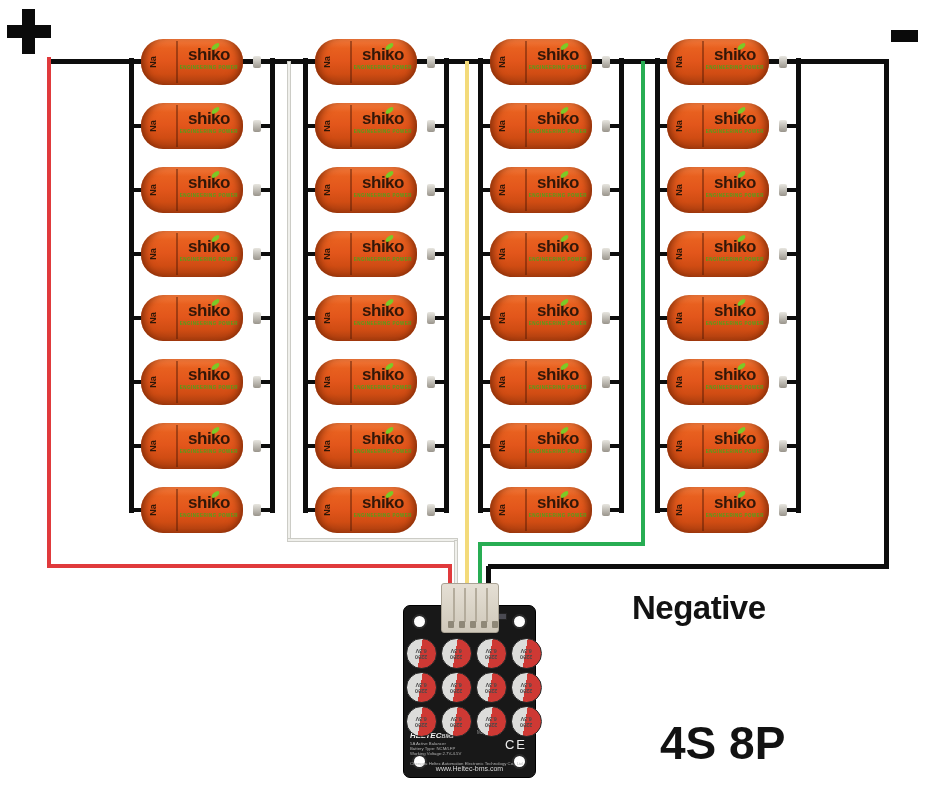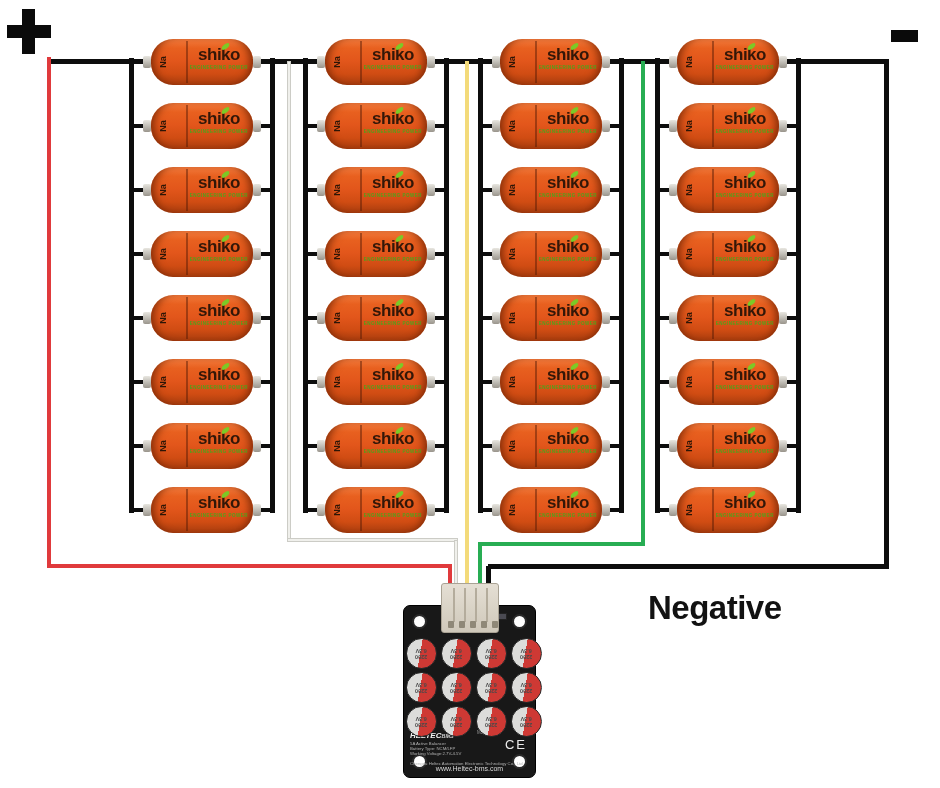--- a/index.html
+++ b/index.html
@@ -37,36 +37,36 @@
   
   .group{position:absolute;top:58px;width:146px;height:455px;}
   .rail{position:absolute;top:0;width:5px;height:100%;background:#0d0d0d;}
   .rail-l{left:0;} .rail-r{right:0;}
   .cell-row{position:absolute;left:0;width:146px;height:46px;}
   .stub{position:absolute;top:21px;width:10px;height:4px;background:#0d0d0d;}
   .stub-l{left:4px;} .stub-r{right:4px;}
   .nub{position:absolute;top:17px;width:8px;height:12px;border-radius:2px;
        background:linear-gradient(180deg,#e8e6e0,#9a958c);}
   .nub-l{left:14px;} .nub-r{right:14px;}
-  .battery{position:absolute;left:22px;top:0;width:102px;height:46px;border-radius:22px;
+  .battery{position:absolute;left:12px;top:0;width:102px;height:46px;border-radius:22px;
     background:linear-gradient(180deg,#f17a3c 0%,#e8601f 20%,var(--battery-orange,#e2561b) 48%,#d04c13 76%,#a63c0e 100%);
     box-shadow:inset 9px 0 9px -6px rgba(110,35,4,.85), inset -9px 0 9px -6px rgba(110,35,4,.85);}
   .seam{position:absolute;left:35px;top:2px;width:1.5px;height:42px;background:rgba(80,25,4,.45);}
   .na-mark{position:absolute;left:6px;top:50%;transform:translateY(-50%) rotate(-90deg);
     font-size:9px;font-weight:700;color:#2c1506;}
   .brandwrap{position:absolute;left:37px;right:3px;top:7px;text-align:center;}
   .brand{display:block;font-size:17px;font-weight:700;letter-spacing:-.5px;color:#331708;line-height:17px;}
   .leaf{position:absolute;left:54%;top:-2px;width:9px;height:5px;background:#7cc926;
     border-radius:70% 30% 70% 30%;transform:rotate(-24deg);}
   .subtext{display:block;margin-top:2px;font-size:4.5px;font-weight:700;letter-spacing:.5px;color:#4ea31b;}
 
   
   .big-label{position:absolute;font-weight:700;font-size:33px;color:#121212;letter-spacing:-.5px;}
   .lbl-pos{left:108px;top:589px;}
-  .lbl-neg{left:648px;top:589px;}
+  .lbl-neg{left:632px;top:589px;}
   .lbl-cfg{left:660px;top:716px;font-size:46px;font-weight:800;letter-spacing:0;}
 
   
   .connector{position:absolute;left:441px;top:583px;width:58px;height:50px;
     background:linear-gradient(180deg,#e5dfd4,#cfc8ba);border:1px solid #a9a294;border-radius:3px;z-index:3;}
   .groove{position:absolute;top:4px;width:1.5px;height:34px;background:#b4ac9c;}
   .pinslot{position:absolute;bottom:4px;width:6px;height:7px;background:#8f8878;border-radius:1px;}
   .board{position:absolute;left:403px;top:605px;width:133px;height:173px;background:#181818;
     border-radius:7px;border:1px solid #000;z-index:2;}
   .hole{position:absolute;width:15px;height:15px;border-radius:50%;background:#fff;border:2px solid #2a2a2a;}
@@ -604,20 +604,21 @@
         <span class="subtext">ENGINEERING POWER</span>
       </div>
     </div>
     <div class="nub nub-r"></div>
     <div class="stub stub-r"></div>
   </div>
       </div>
     </div>
 
   <div class="big-label lbl-neg">Negative</div>
+  <div class="big-label lbl-cfg">4S 8P</div>
 
   <div class="connector">
     <div class="groove" style="left:11px"></div>
     <div class="groove" style="left:22px"></div>
     <div class="groove" style="left:33px"></div>
     <div class="groove" style="left:44px"></div>
     <div class="pinslot" style="left:6px"></div>
     <div class="pinslot" style="left:17px"></div>
     <div class="pinslot" style="left:28px"></div>
     <div class="pinslot" style="left:39px"></div>

